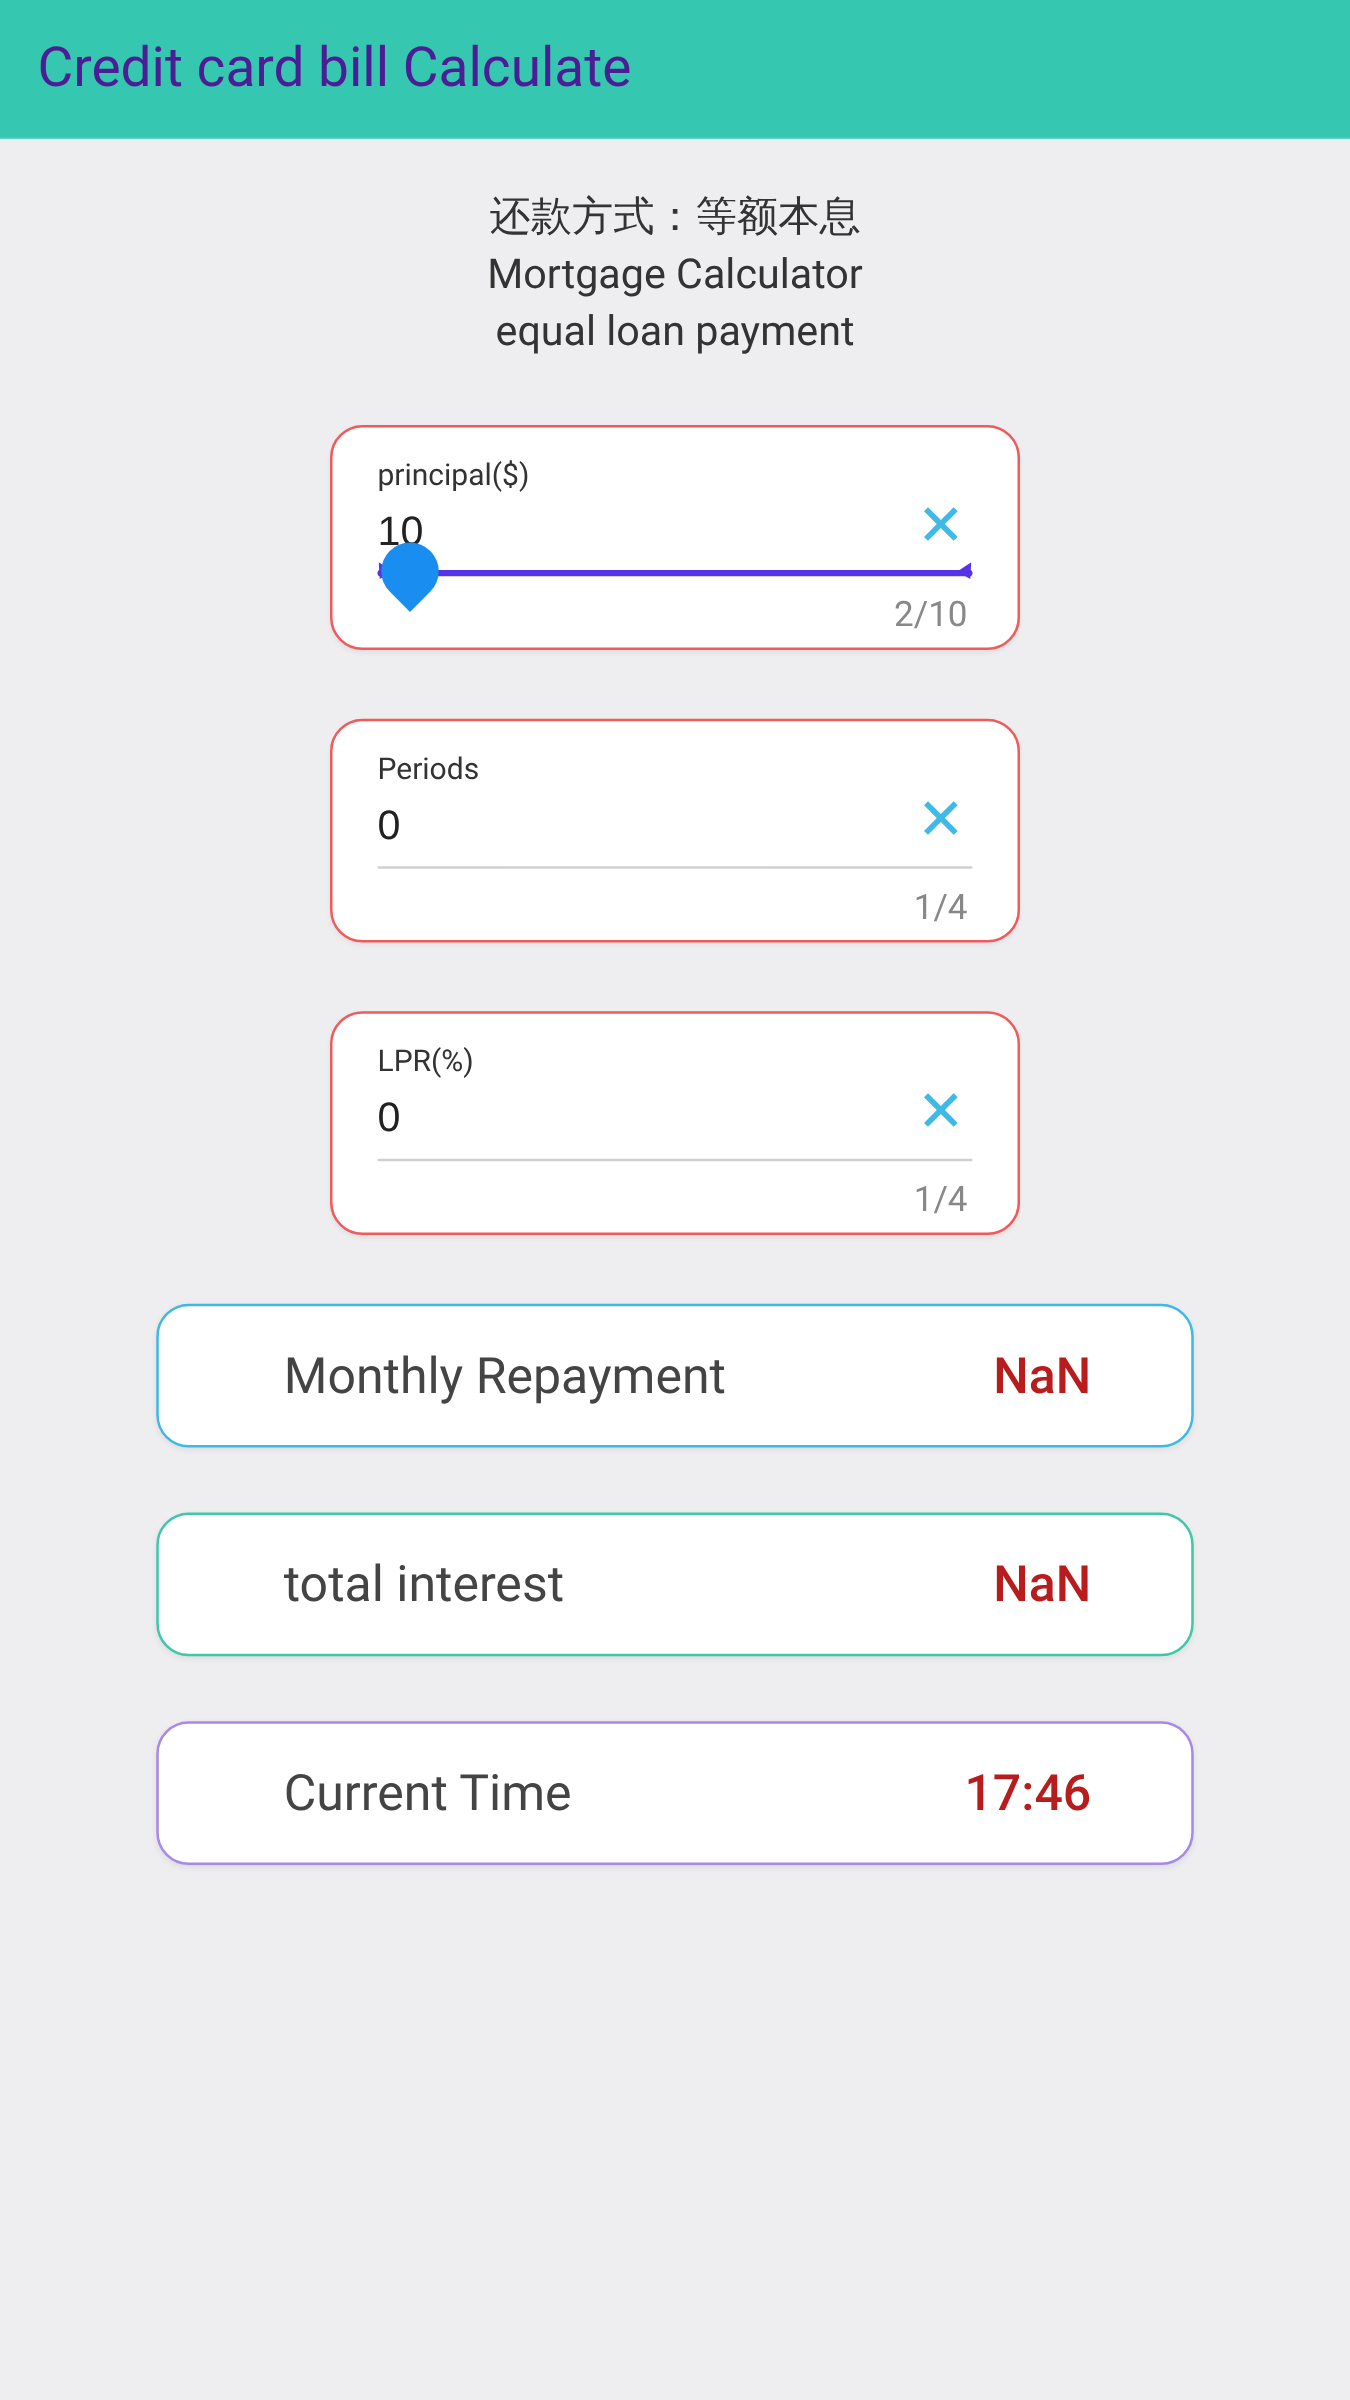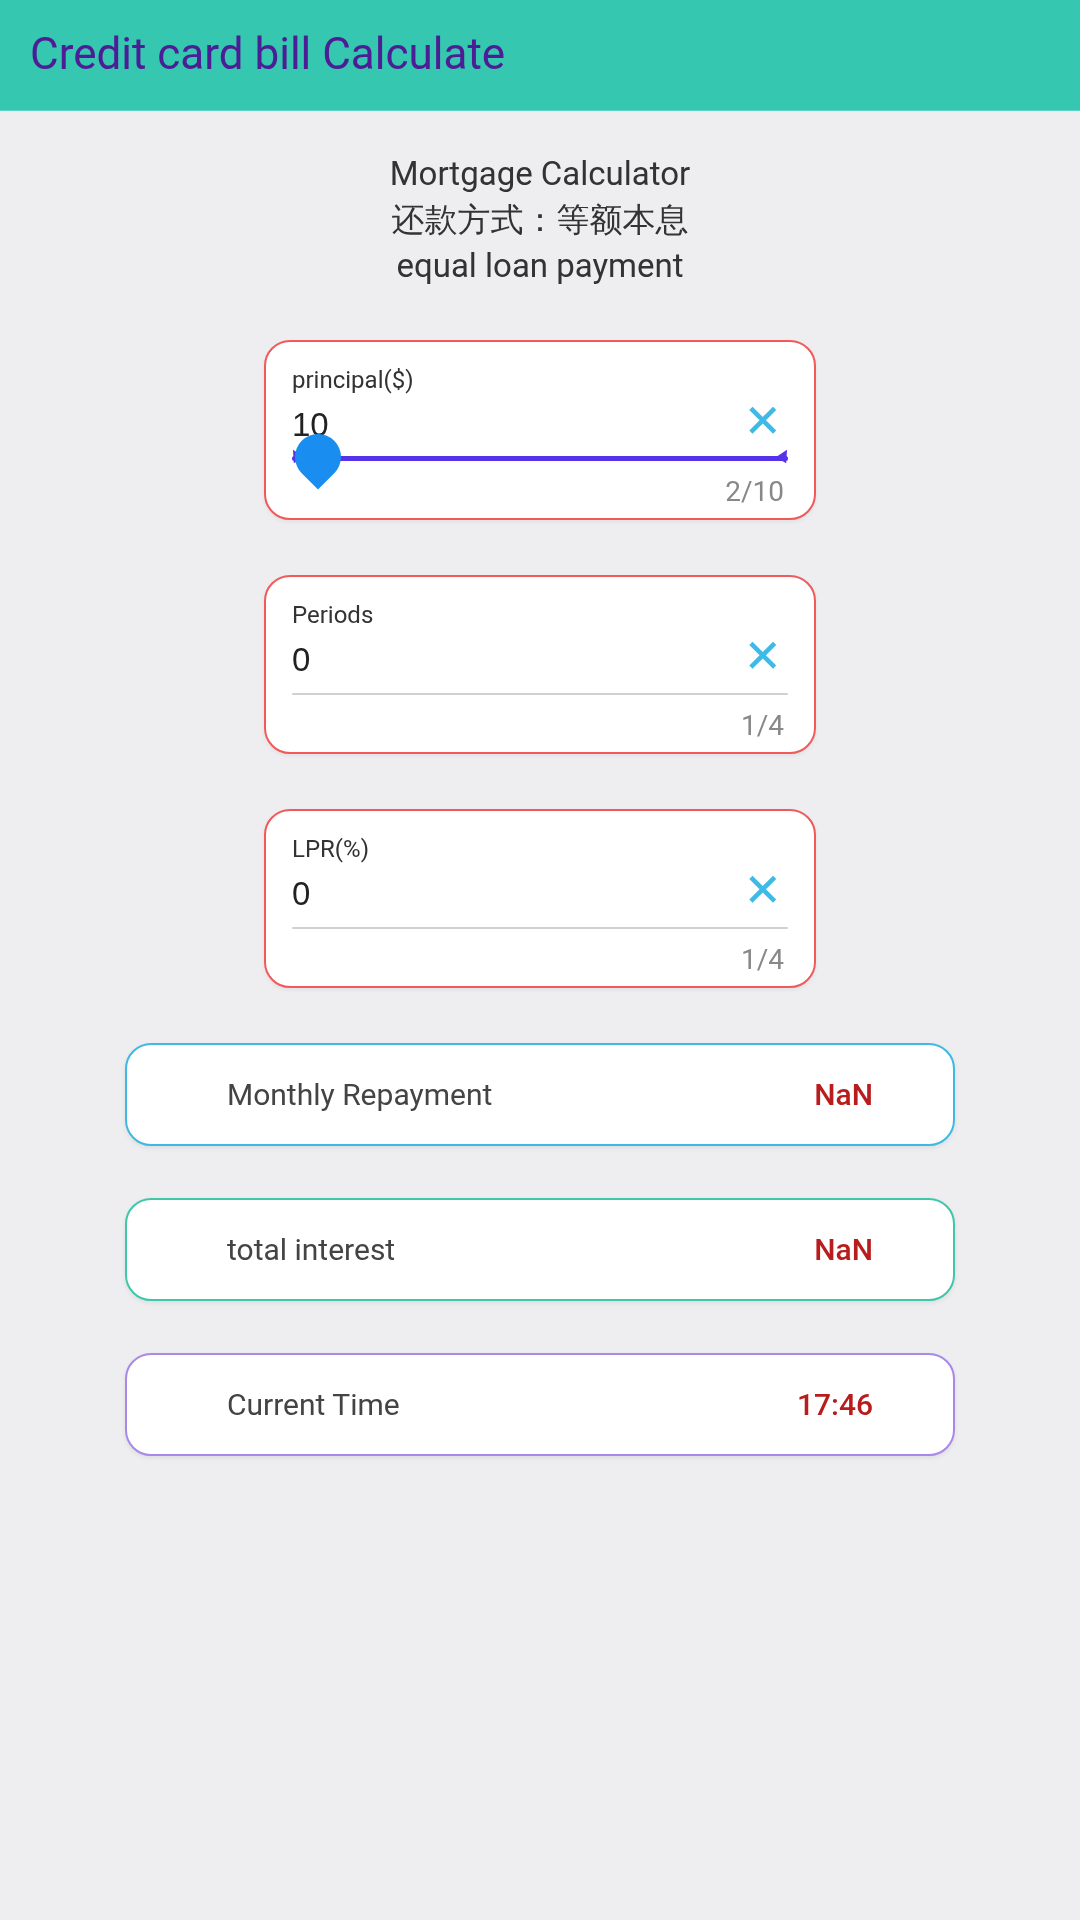--- a/index.html
+++ b/index.html
@@ -27,21 +27,21 @@
   color: #333;
   line-height: 1.4;
   margin-bottom: 50px;
 }
 .input-card {
   width: 552px;
   margin: 0 auto 55px;
   border: 2px solid #f05a5a;
   border-radius: 26px;
   background: #fff;
-  padding: 24px 26px 10px;
+  padding: 24px 36px 10px;
   position: relative;
   box-shadow: 0 2px 4px rgba(0,0,0,0.06);
 }
 .input-label {
   font-size: 24px;
   color: #333;
   margin-bottom: 4px;
 }
 .input-row {
   display: flex;
@@ -126,41 +126,41 @@
 }
 .result-card {
   width: 830px;
   margin: 0 auto 52px;
   background: #fff;
   border-radius: 26px;
   padding: 32px 80px 32px 100px;
   display: flex;
   justify-content: space-between;
   align-items: center;
-  font-size: 30px;
+  font-size: 40px;
   color: #444;
   box-shadow: 0 2px 5px rgba(0,0,0,0.07);
 }
 .result-card.monthly { border: 2px solid #3eb8e4; }
 .result-card.interest { border: 2px solid #3ec7a9; }
 .result-card.time { border: 2px solid #a888e8; }
 .result-value { color: #b91c1c; font-weight: 500; }
 </style>
 </head>
 <body>
 
 <div class="header">
   <span>Credit card bill Calculate</span>
 </div>
 
 <div class="content">
 
   <div class="title-block">
+    <div>还款方式：等额本息</div>
     <div>Mortgage Calculator</div>
-    <div>还款方式：等额本息</div>
     <div>equal loan payment</div>
   </div>
 
   <div class="input-card">
     <div class="input-label">principal($)</div>
     <div class="input-row">
       <input class="input-value" value="10" style="">
       <span class="close-icon">✕</span>
     </div>
     <div class="slider-bar">

